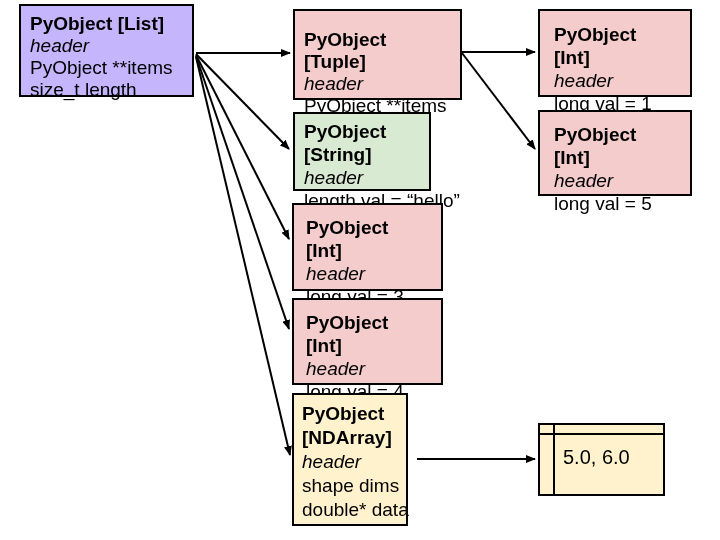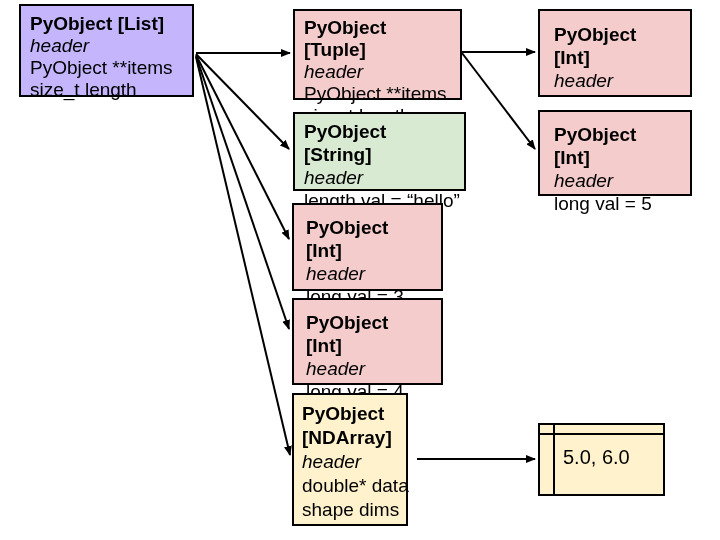--- a/index.html
+++ b/index.html
@@ -17,22 +17,22 @@
     box-sizing:border-box;
     border:2px solid #000;
     font-size:19px;
     line-height:22px;
   }
   .node .title{font-weight:bold;}
   .node .hdr{font-style:italic;}
   .node .field, .node .hdr{white-space:nowrap;}
   
   #n-list   {left:19px;  top:4px;   width:175px; height:93px;  background:#c4b5fd; padding:7px 9px;}
-  #n-tuple  {left:293px; top:9px;   width:169px; height:91px;  background:#f4cccc; padding:6px 9px;}
-  #n-string {left:293px; top:112px; width:173px; height:79px;  background:#d9ead3; padding:6px 9px; line-height:23px;}
+  #n-tuple  {left:293px; top:9px;   width:169px; height:91px;  background:#f4cccc; padding:18px 9px;}
+  #n-string {left:293px; top:112px; width:138px; height:79px;  background:#d9ead3; padding:6px 9px; line-height:23px;}
   #n-int1   {left:538px; top:9px;   width:154px; height:88px;  background:#f4cccc; padding:12px 14px; line-height:23px;}
   #n-int2   {left:538px; top:110px; width:154px; height:86px;  background:#f4cccc; padding:11px 14px; line-height:23px;}
   #n-int3   {left:292px; top:203px; width:151px; height:88px;  background:#f4cccc; padding:11px 12px; line-height:23px;}
   #n-int4   {left:292px; top:298px; width:151px; height:87px;  background:#f4cccc; padding:11px 12px; line-height:23px;}
   #n-ndarray{left:292px; top:393px; width:116px; height:133px; background:#fff2cc; padding:7px 8px;  line-height:24px;}
   
   #n-data{left:538px; top:423px; width:127px; height:73px; background:#fff2cc;}
   #n-data .vline{position:absolute; left:13px; top:0; bottom:0; width:2px; background:#000;}
   #n-data .hline{position:absolute; top:8px; left:0; right:0; height:2px; background:#000;}
   #n-data .val{position:absolute; left:23px; top:21px; font-size:20px; white-space:nowrap;}
@@ -74,20 +74,21 @@
 
   <div class="node" id="n-string">
     <div class="title">PyObject [String]</div>
     <div class="hdr">header</div>
     <div class="field">length val = “hello”</div>
   </div>
 
   <div class="node" id="n-int1">
     <div class="title">PyObject [Int]</div>
     <div class="hdr">header</div>
+    <div class="field">long val = 1</div>
   </div>
 
   <div class="node" id="n-int2">
     <div class="title">PyObject [Int]</div>
     <div class="hdr">header</div>
     <div class="field">long val = 5</div>
   </div>
 
   <div class="node" id="n-int3">
     <div class="title">PyObject [Int]</div>
@@ -97,22 +98,22 @@
 
   <div class="node" id="n-int4">
     <div class="title">PyObject [Int]</div>
     <div class="hdr">header</div>
     <div class="field">long val = 4</div>
   </div>
 
   <div class="node" id="n-ndarray">
     <div class="title">PyObject [NDArray]</div>
     <div class="hdr">header</div>
+    <div class="field">shape dims</div>
     <div class="field">double* data</div>
-    <div class="field">shape dims</div>
   </div>
 
   <div class="node" id="n-data">
     <div class="vline"></div>
     <div class="hline"></div>
     <div class="val">5.0, 6.0</div>
   </div>
 
 </div>
 

